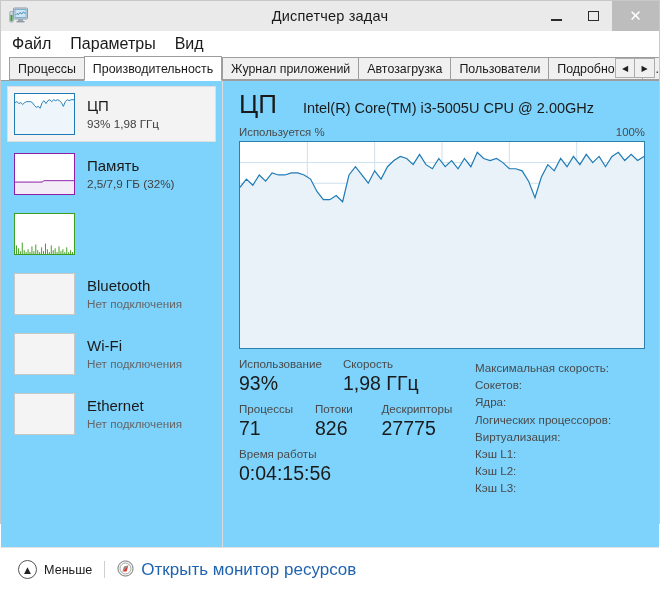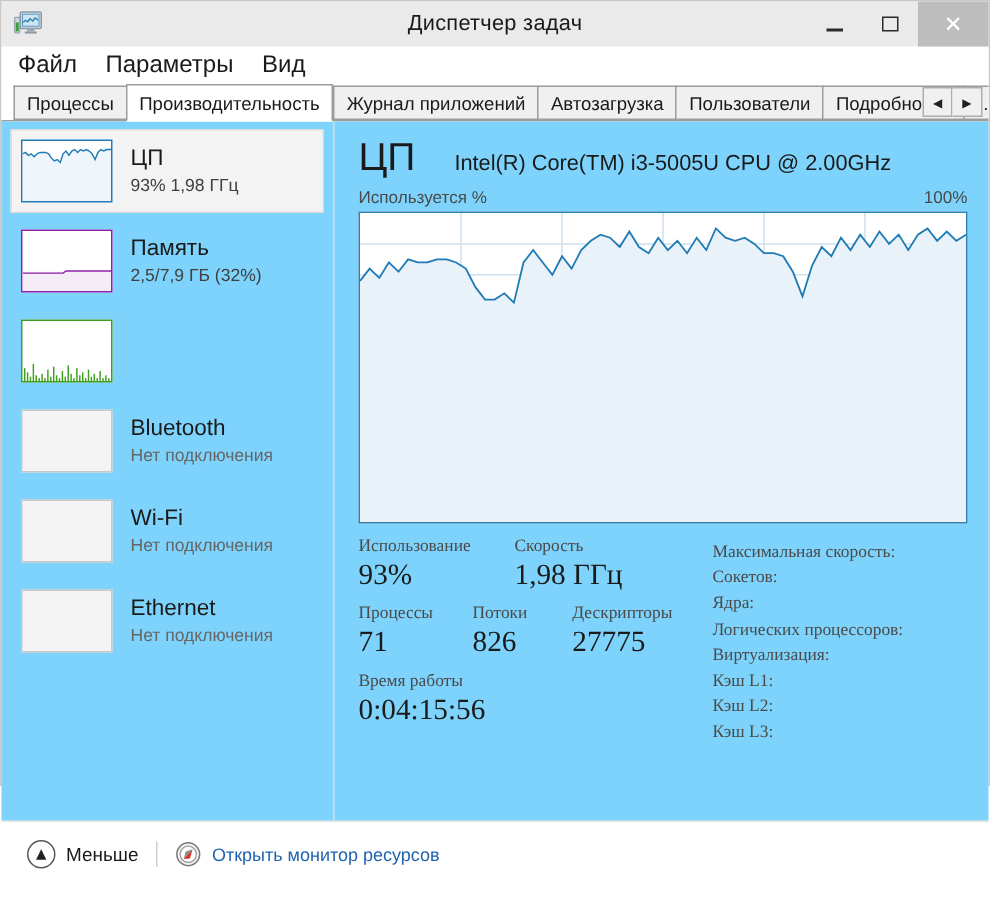--- a/index.html
+++ b/index.html
@@ -198,21 +198,20 @@
     justify-content: space-between;
     font-size: 11.4px;
     color: #4a4a4a;
     margin-top: 3px;
   }
 
   
   .stats {
     margin-top: 9px;
     display: flex;
-    font-family: Liberation Serif, serif;
   }
   .stats-left { width: 228px; }
   .stat-row { display: flex; margin-bottom: 9px; }
   .stat {
     line-height: 1.1;
   }
   .stat-label { font-size: 11.6px; color: #4a4a4a; }
   .stat-value { font-size: 19.5px; color: #1a1a1a; margin-top: 2px; }
   .w-use { width: 104px; }
   .w-speed { width: 110px; }
@@ -257,22 +256,22 @@
     font-family: "DejaVu Sans", sans-serif;
     color: #222222;
   }
   .sb-sep {
     width: 1px; height: 17px;
     background: #cfcfcf;
     margin: 0 12px;
   }
   .resmon {
     display: flex;
-    align-items: center;
-    font-size: 12px;
+    align-items: flex-start;
+    font-size: 17px;
     color: #1f63b0;
   }
   .resmon-icon {
     width: 17px; height: 17px;
     margin-right: 7px;
     flex: none;
   }
 </style>
 </head>
 <body>

